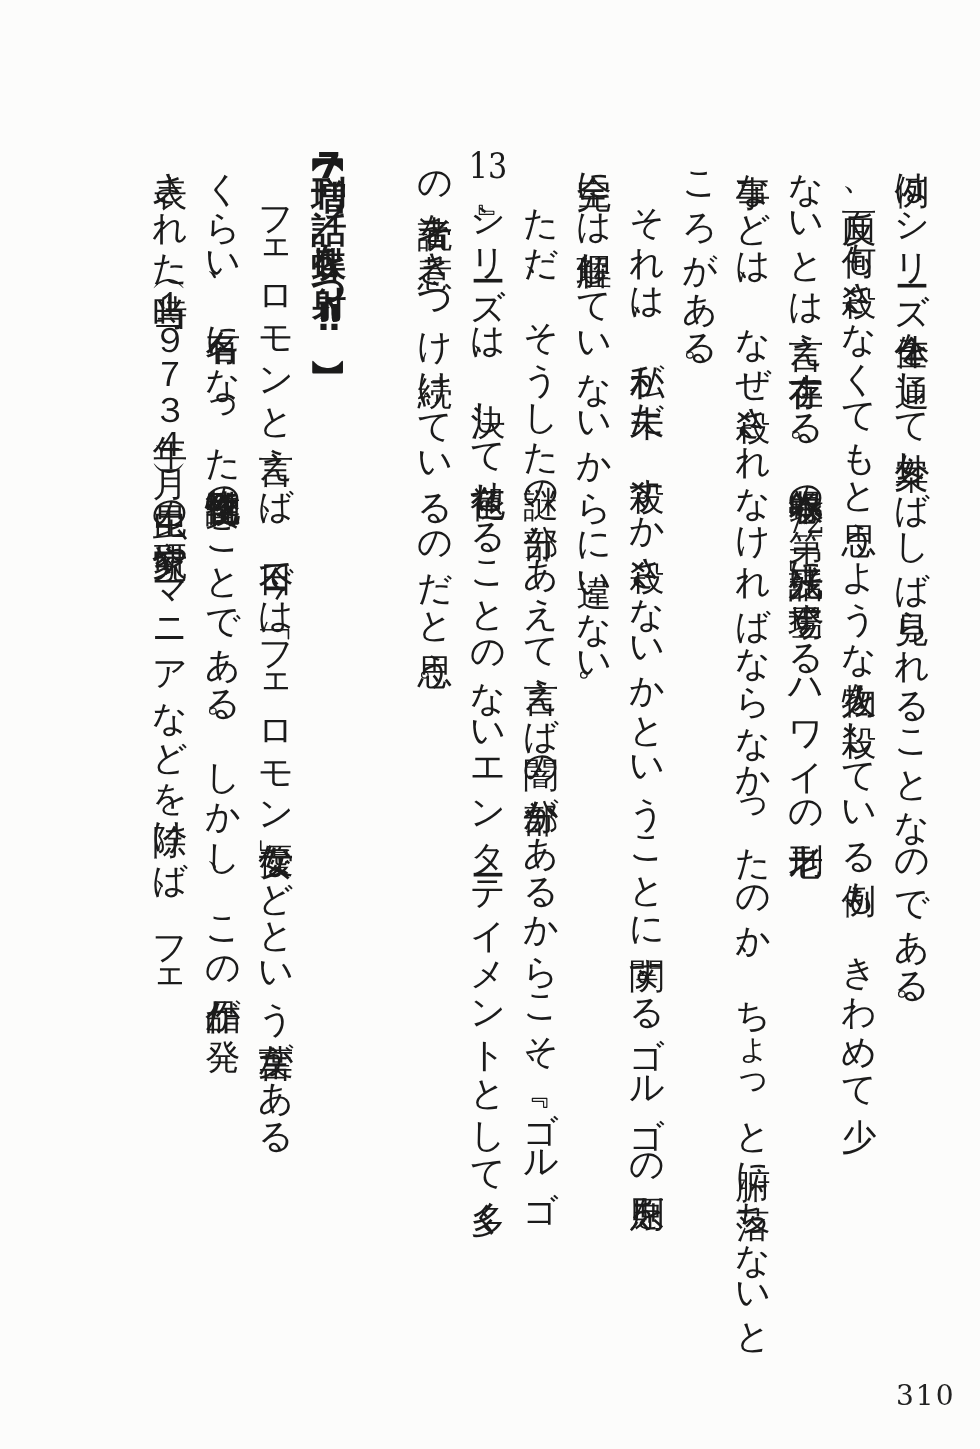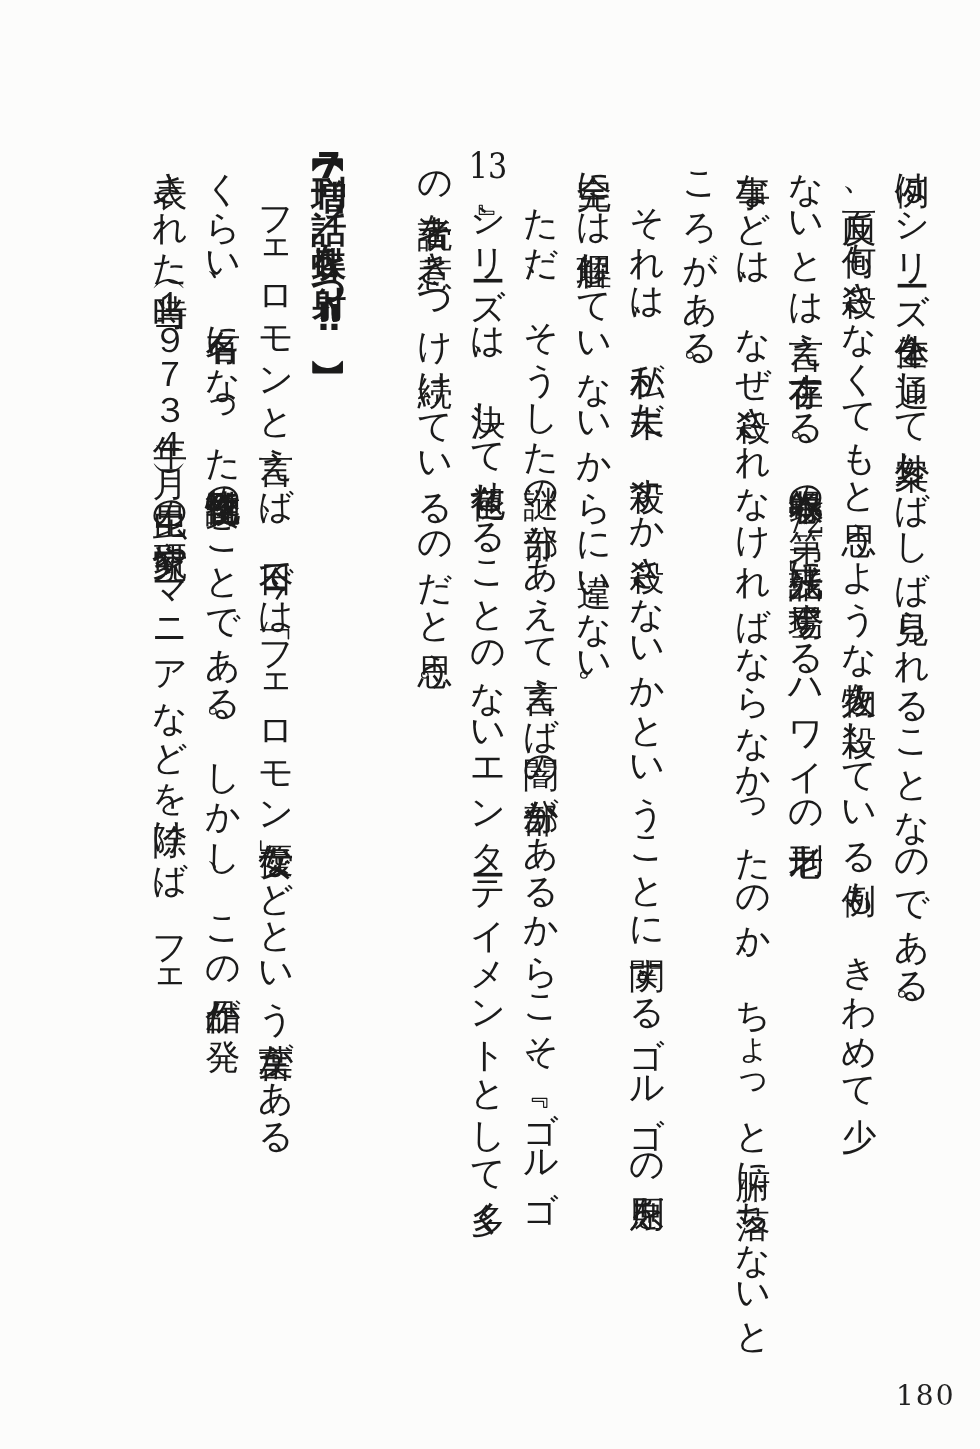--- a/index.html
+++ b/index.html
@@ -72,15 +72,15 @@
 の読者を惹きつけ続けているのだと思う。</p>
 
     <h2 class="section-header vtext">【増刊<span class="tcy">7</span>話／蝶を射つ‼】</h2>
 
     <p class="para vtext">　フェロモンと言えば、今日では「フェロモン女優」などという言葉がある
 くらい、有名になった性誘引化学物質のことである。しかし、この作品が発
 表された当時（１９７３年４月）、昆虫の研究家やマニアなどを除けば、フェ</p>
 
   </div>
 
-  <div class="page-number">180</div>
+  <div class="page-number">310</div>
 
 </div>
 
 </body></html>

